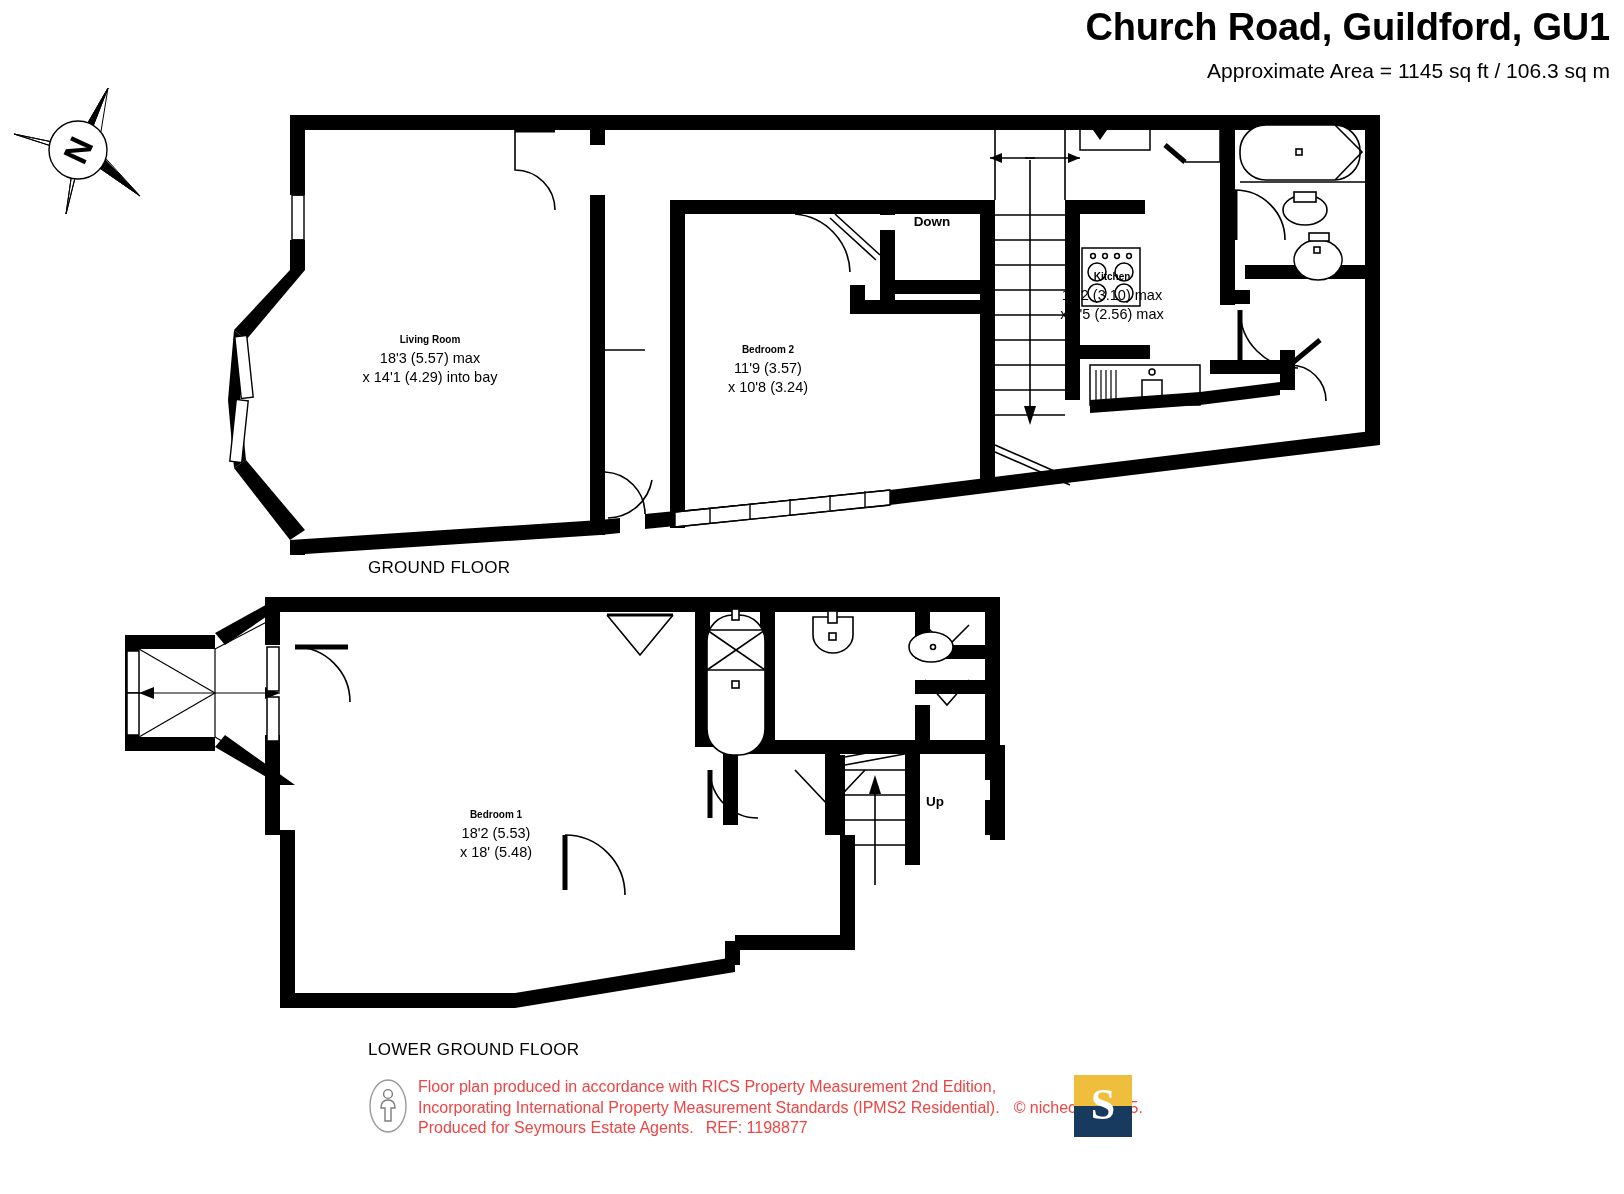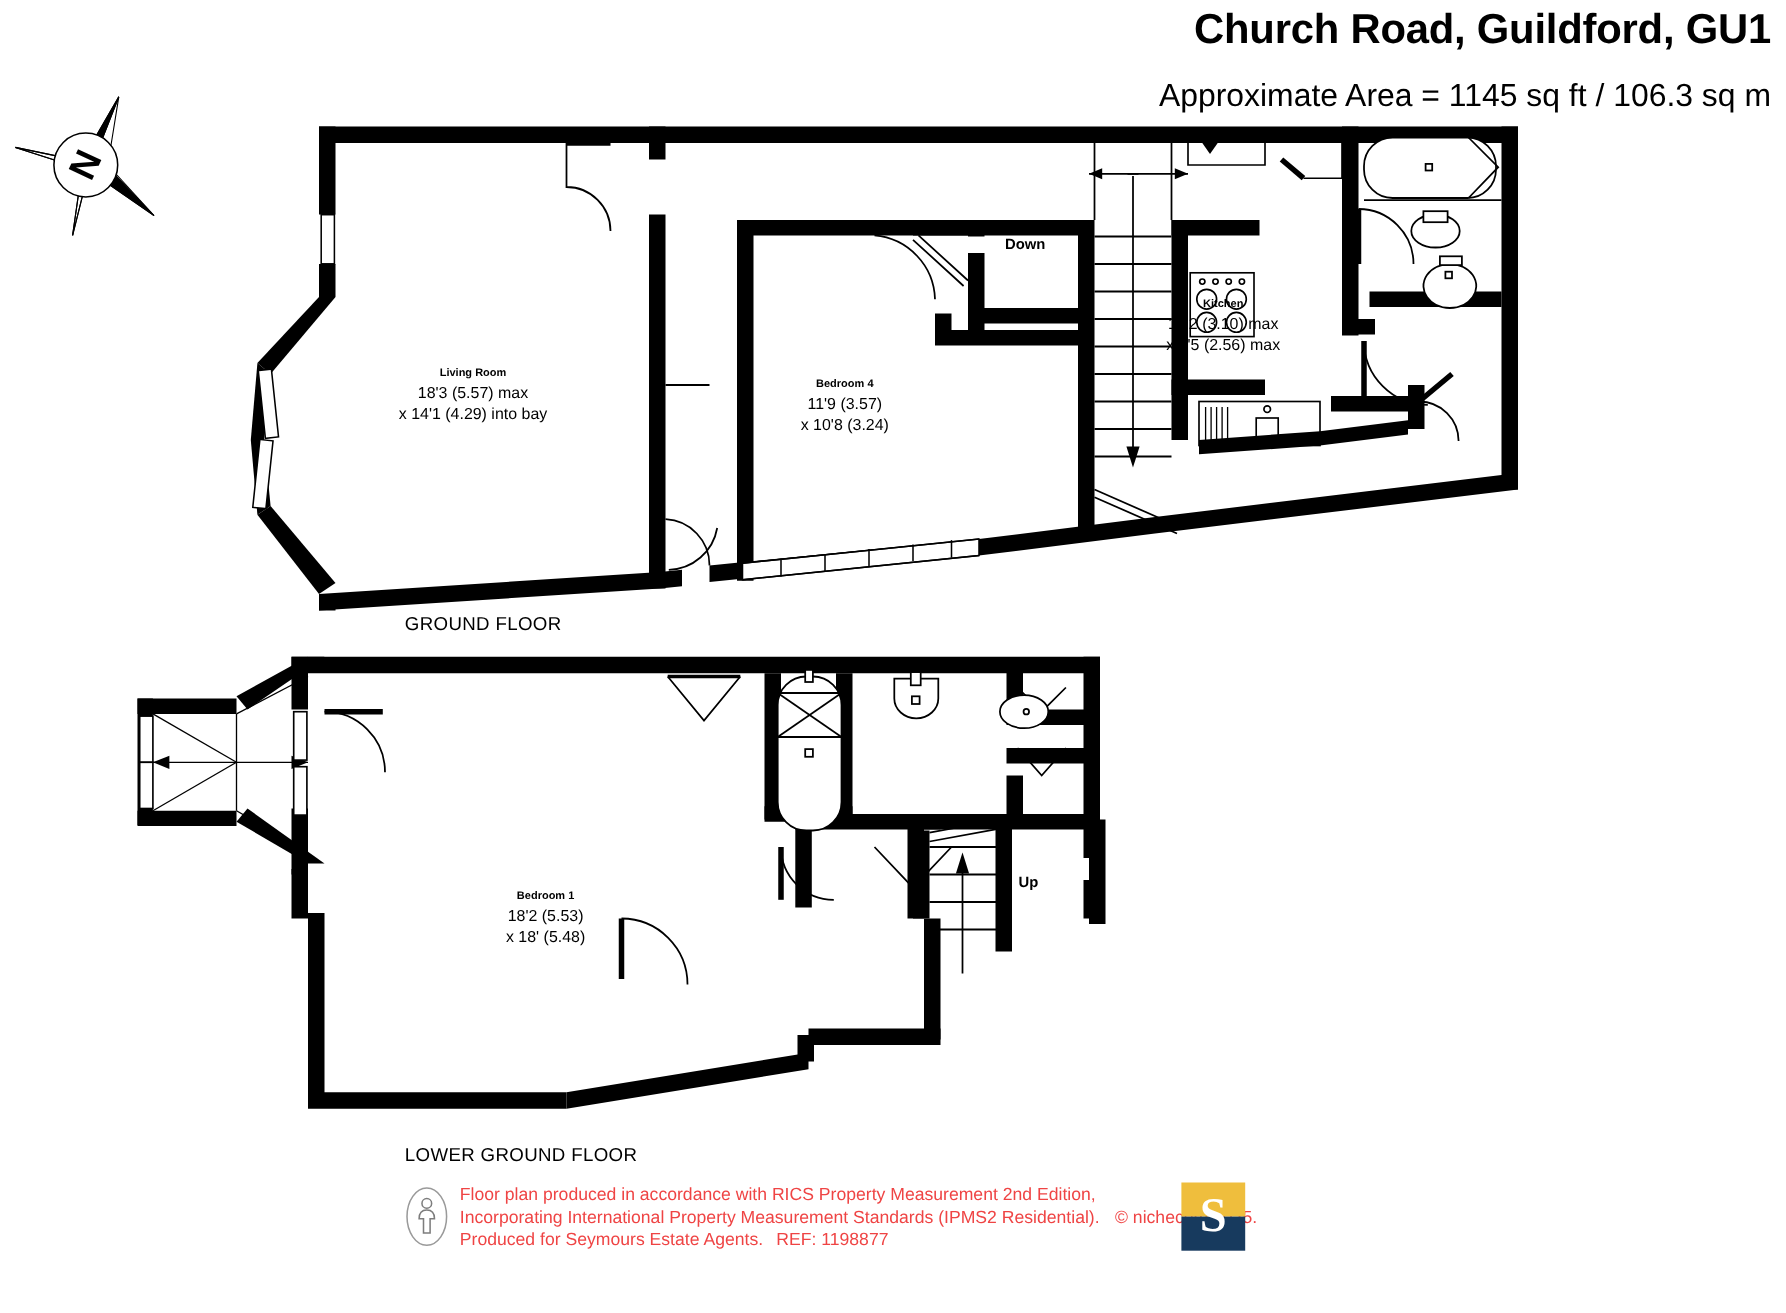--- a/index.html
+++ b/index.html
@@ -31,23 +31,23 @@
     text-align: right;
   }
   .title {
     font-size: 38px;
     font-weight: bold;
     letter-spacing: -0.2px;
     line-height: 46px;
     white-space: nowrap;
   }
   .subtitle {
-    font-size: 29px;
+    font-size: 21px;
     line-height: 34px;
-    margin-top: 20px;
+    margin-top: 4px;
     white-space: nowrap;
   }
   .note {
     font-size: 15px;
     line-height: 22px;
     margin-top: 5px;
     white-space: nowrap;
   }
 
   
@@ -359,21 +359,21 @@
     </g>
   </svg>
 
   <div class="room-label" style="left:430px; top:330px;">
     <span class="rname">Living Room</span>
     <span class="rdim">18'3 (5.57) max</span>
     <span class="rdim">x 14'1 (4.29) into bay</span>
   </div>
 
   <div class="room-label" style="left:768px; top:340px;">
-    <span class="rname">Bedroom 4</span>
+    <span class="rname">Bedroom 2</span>
     <span class="rdim">11'9 (3.57)</span>
     <span class="rdim">x 10'8 (3.24)</span>
   </div>
 
   <div class="room-label" style="left:1112px; top:267px;">
     <span class="rname">Kitchen</span>
     <span class="rdim">10'2 (3.10) max</span>
     <span class="rdim">x 6'5 (2.56) max</span>
   </div>
 

